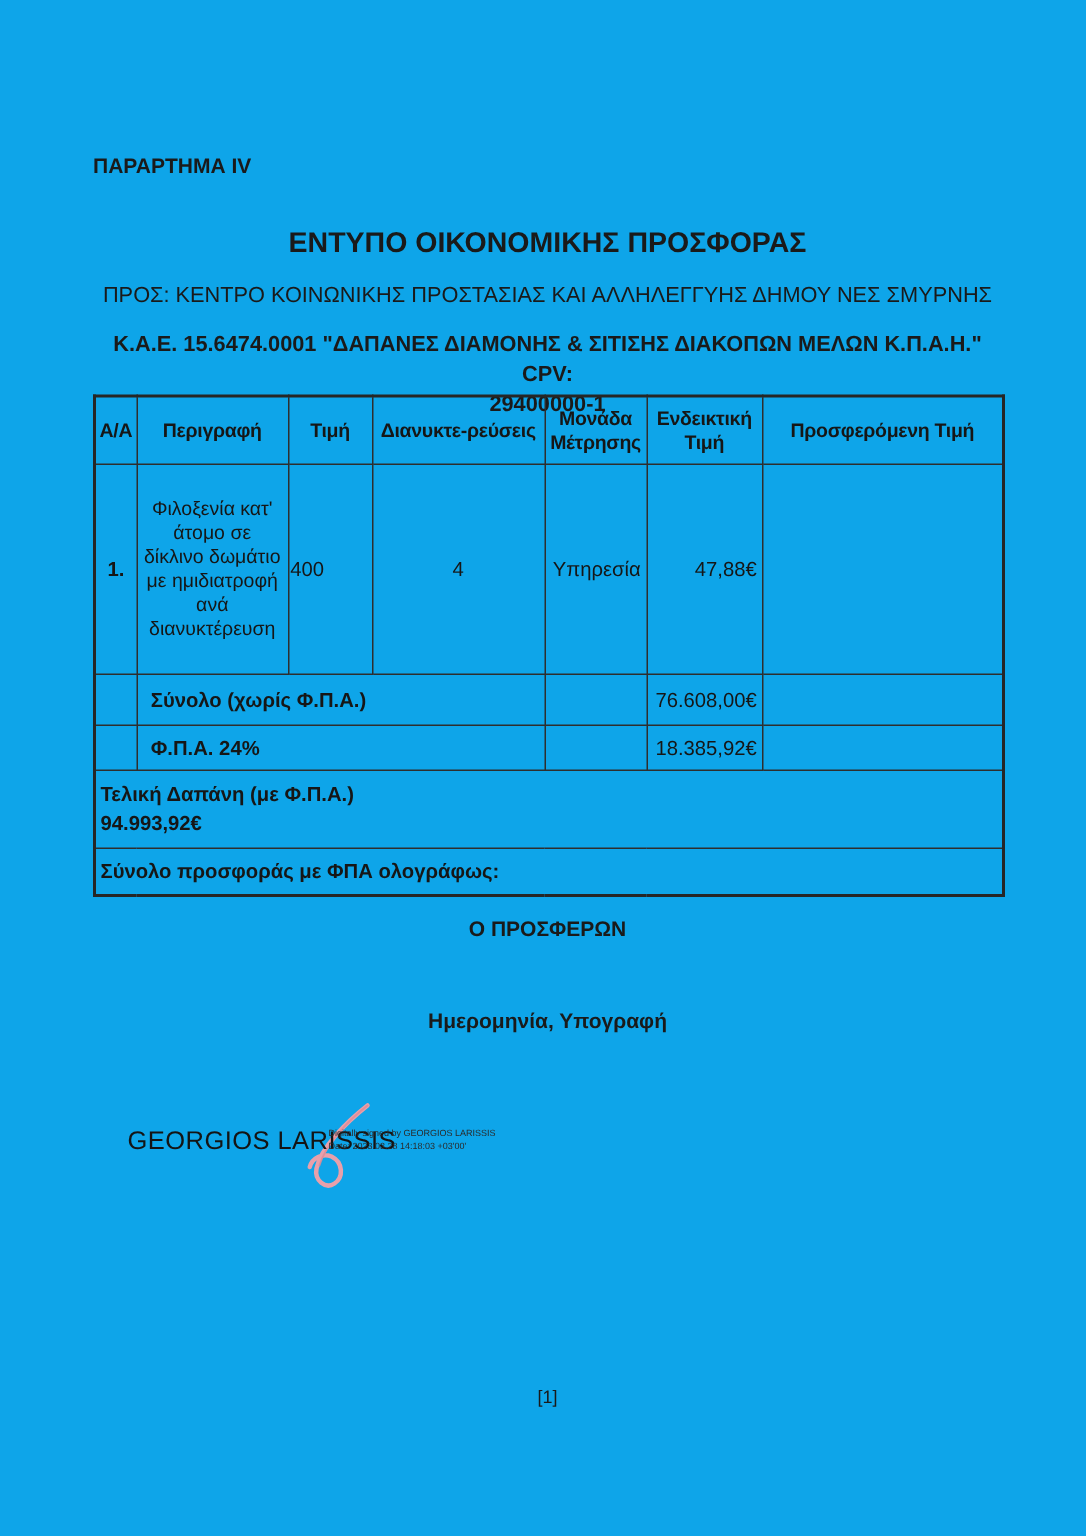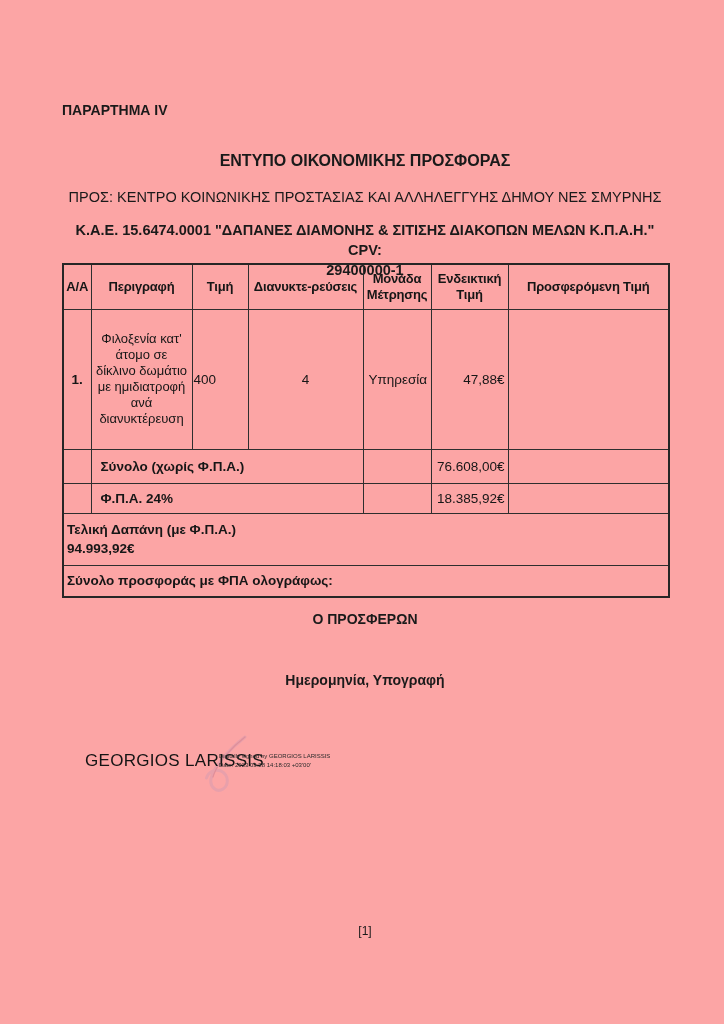--- a/index.html
+++ b/index.html
@@ -1,24 +1,24 @@
 <!DOCTYPE html>
 <html><head>
 <meta charset="utf-8">
 <style>
   html,body{margin:0;padding:0;background:#888;}
   .page{
-    position:relative;width:724px;height:1024px;background:#fca5a5;
+    position:relative;width:724px;height:1024px;background:#0ea5e9;
     font-family:"Liberation Sans","DejaVu Sans",sans-serif;
     color:#1a1a1a;overflow:hidden;margin:0 auto;
   }
   .abs{position:absolute;}
   .centered{left:62px;right:56px;text-align:center;}
   .annex{left:62px;top:102px;font-size:14px;font-weight:bold;}
-  .doc-title{top:152px;font-size:16px;font-weight:bold;}
+  .doc-title{top:152px;font-size:19px;font-weight:bold;}
   .recipient{top:189px;font-size:14.5px;font-weight:normal;}
   .budget{top:220px;font-size:14.5px;font-weight:bold;line-height:20px;}
   .offer-table{
     position:absolute;left:62px;top:263px;width:606px;
     border-collapse:collapse;table-layout:fixed;
     font-size:13.5px;color:#161616;
   }
   .offer-table td,.offer-table th{
     border:1px solid #2e2e2e;padding:1px 2px;vertical-align:middle;
     overflow:hidden;

